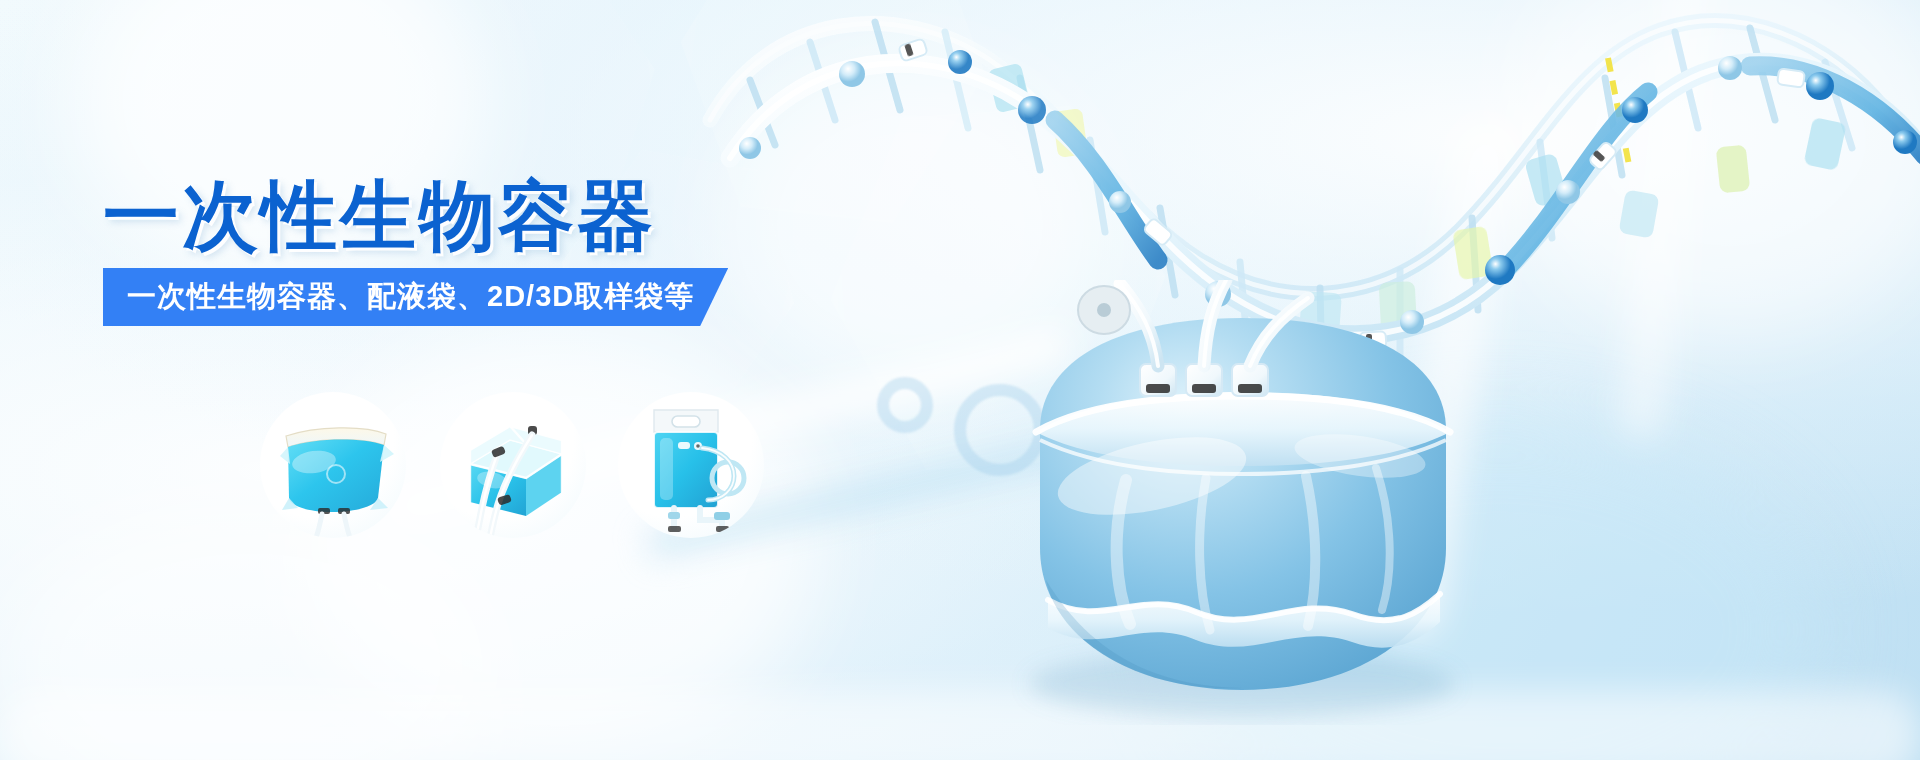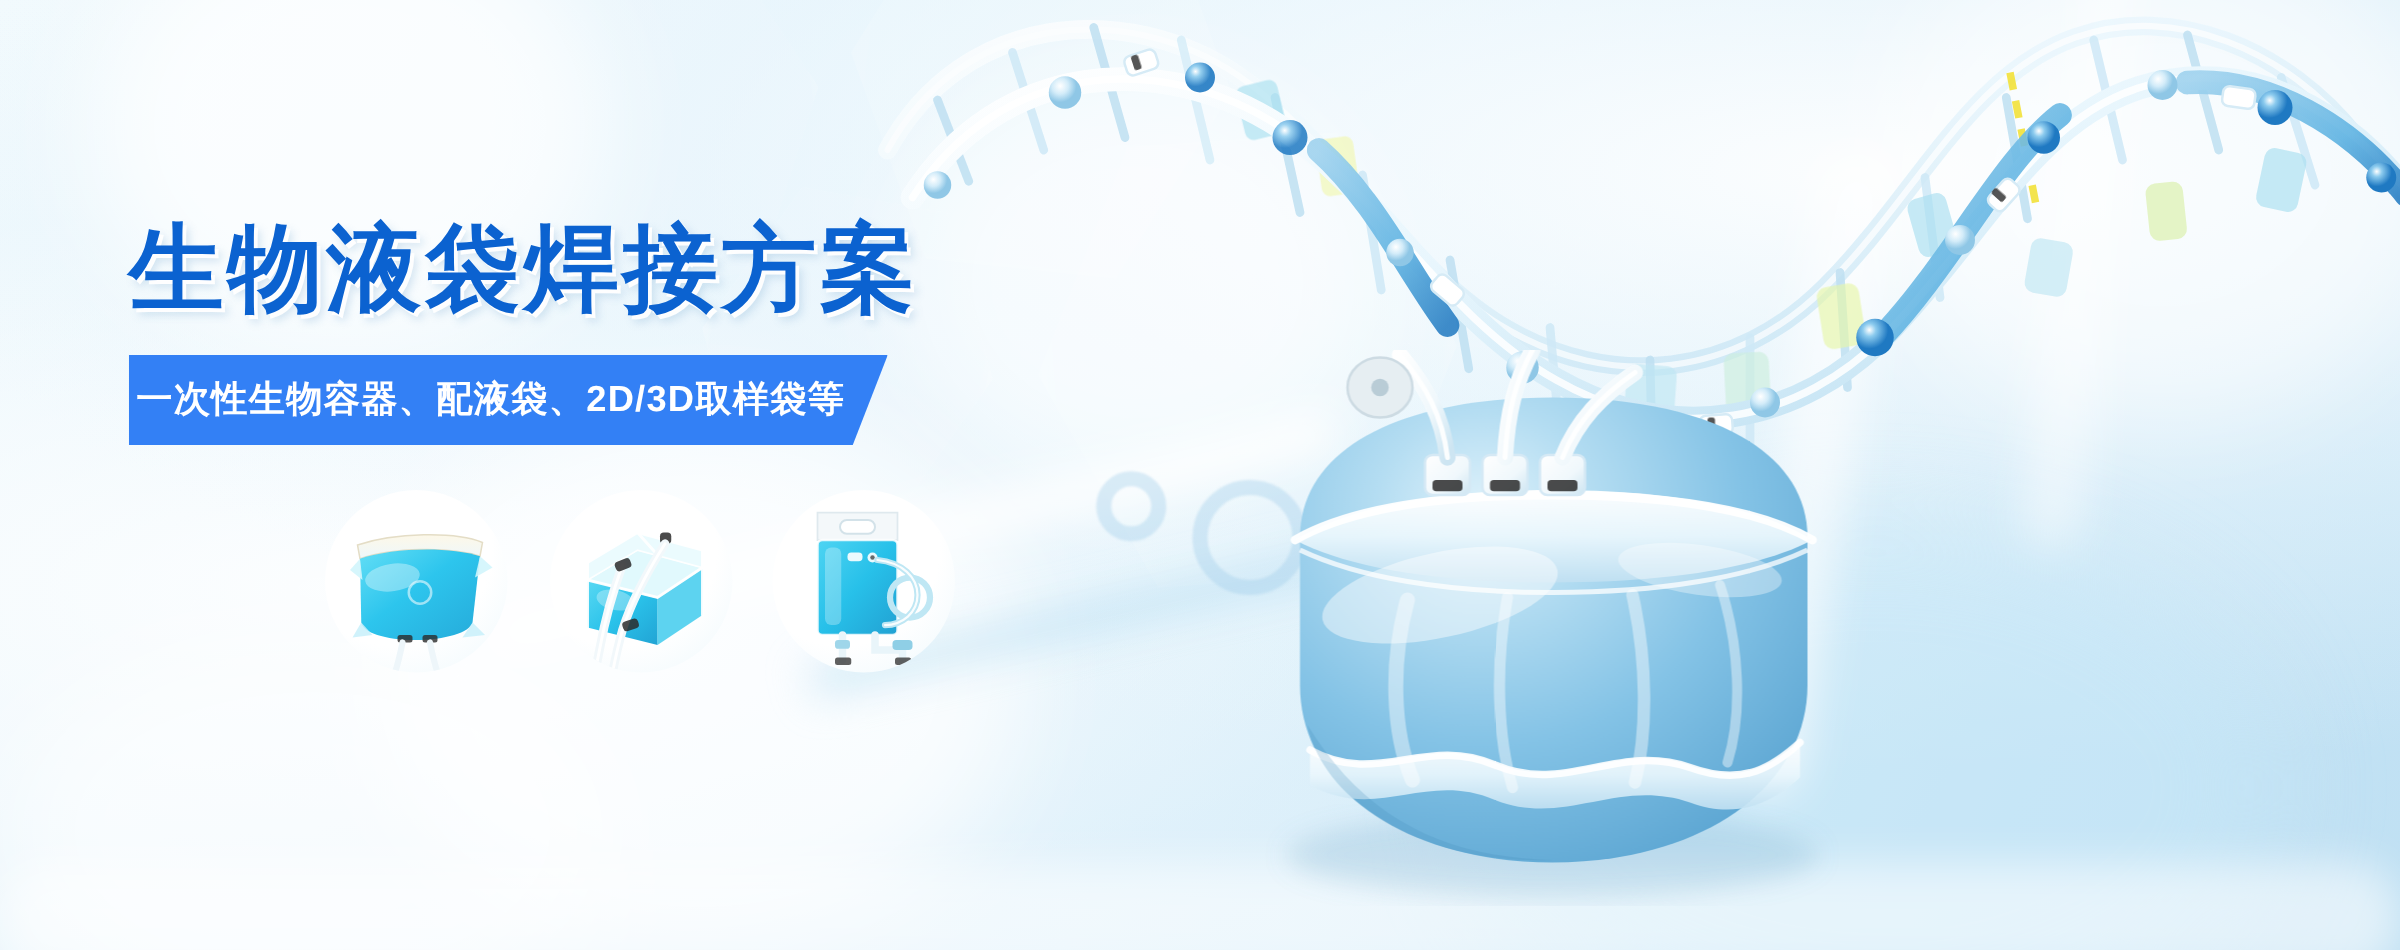--- a/index.html
+++ b/index.html
@@ -35,23 +35,23 @@
   #bigbag{position:absolute;left:890px;top:280px;width:700px;height:450px;}
 
   
   #headline{
     position:absolute;left:103px;top:178px;
     font-size:76px;line-height:1;font-weight:700;letter-spacing:3px;
     color:#0b62d0;white-space:nowrap;
     text-shadow:3px 3px 0 rgba(255,255,255,.95), 5px 5px 7px rgba(120,170,210,.30);
   }
   #subbar{
-    position:absolute;left:103px;top:284px;height:72px;
+    position:absolute;left:103px;top:268px;height:58px;
     background:#3380f5;
-    padding:0 34px 0 6px;
+    padding:0 34px 0 24px;
     display:flex;align-items:center;
     clip-path:polygon(0 0, 100% 0, calc(100% - 28px) 100%, 0 100%);
     box-shadow:0 4px 12px rgba(60,130,220,.20);
   }
   #subbar span{
     color:#ffffff;font-size:29px;font-weight:700;letter-spacing:1px;white-space:nowrap;
   }
 
   
   .thumb{
@@ -272,21 +272,21 @@
         <path d="M268,86 C264,52 250,28 230,4"></path>
         <path d="M314,86 C316,50 322,26 336,0"></path>
         <path d="M360,86 C372,56 392,36 418,18"></path>
       </g>
 
       <ellipse cx="214" cy="30" rx="26" ry="24" fill="#e6eef2" stroke="#cddbe3" stroke-width="2"></ellipse>
       <circle cx="214" cy="30" r="7" fill="#b9ccd6"></circle>
     </g>
   </svg>
 
-  <div id="headline">生物液袋焊接方案</div>
+  <div id="headline">一次性生物容器</div>
 
   <div id="subbar">
     <span>一次性生物容器、配液袋、2D/3D取样袋等</span>
   </div>
 
   <div class="thumb" id="thumb1">
     <svg width="146" height="146" viewBox="0 0 146 146">
       <defs>
         <linearGradient id="liq1" x1="0" y1="0" x2="1" y2="1">
           <stop offset="0%" stop-color="#5adcf5"></stop>

